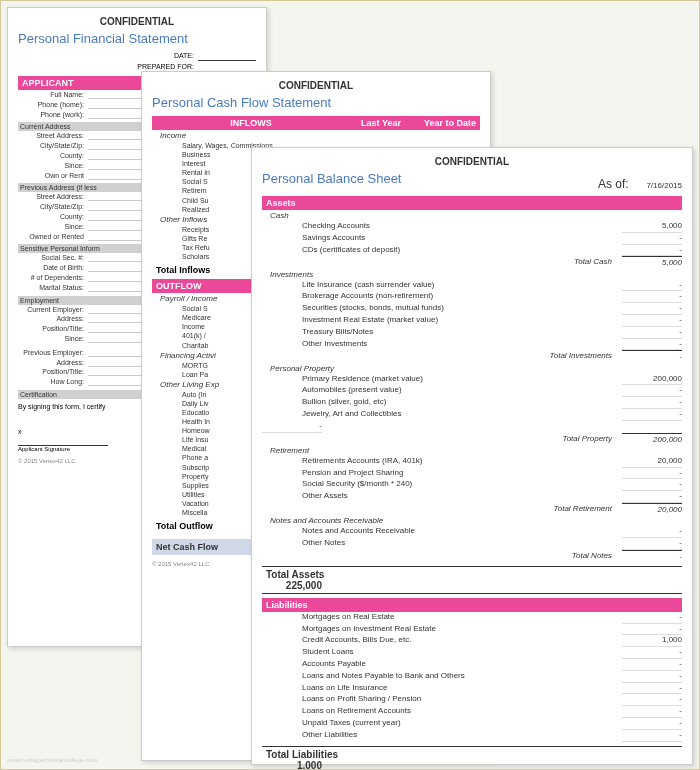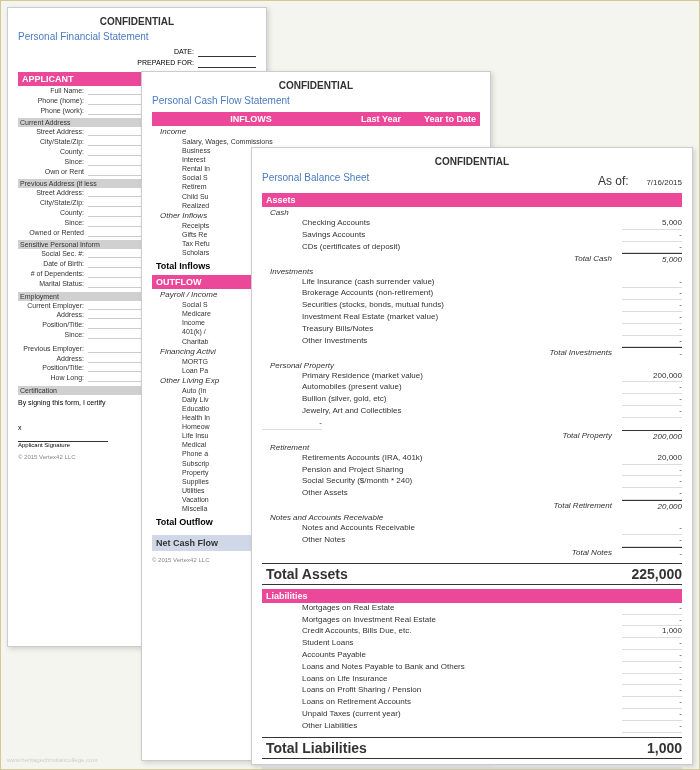--- a/index.html
+++ b/index.html
@@ -21,21 +21,21 @@
   }
   .confidential {
     text-align: center;
     font-size: 10px;
     font-weight: bold;
     color: #333;
     margin-bottom: 4px;
   }
   .doc-title {
     color: #4a7bc0;
-    font-size: 10px;
+    font-size: 13px;
     font-weight: normal;
     margin-bottom: 6px;
   }
   .doc-title-row { display: flex; justify-content: space-between; align-items: flex-end; }
   .asof-label { font-size: 12px; color: #333; }
   .asof-value { font-size: 8px; color: #333; }
   .section-bar {
     background: #ec4899;
     color: white;
     font-weight: bold;
@@ -88,27 +88,28 @@
     display: flex;
     font-size: 8px;
     font-style: italic;
     color: #333;
     line-height: 1.4;
   }
   .subtotal-row .label { flex: 1; text-align: right; padding-right: 10px; }
   .subtotal-row .val { width: 60px; text-align: right; border-top: 1px solid #333; }
   .total-row {
     display: flex;
-    font-size: 14px;
+    font-size: 10px;
     font-weight: bold;
     color: #333;
     border-top: 1px solid #333;
     border-bottom: 1px solid #333;
     padding: 2px 0;
     margin-top: 4px;
+    flex-direction: column;
   }
   .total-row .label { flex: 1; padding-left: 4px; }
   .total-row .val { width: 60px; text-align: right; }
   .net-bar {
     background: #d0d8e8;
     display: flex;
     font-size: 9px;
     font-weight: bold;
     padding: 3px 4px;
     margin-top: 8px;

